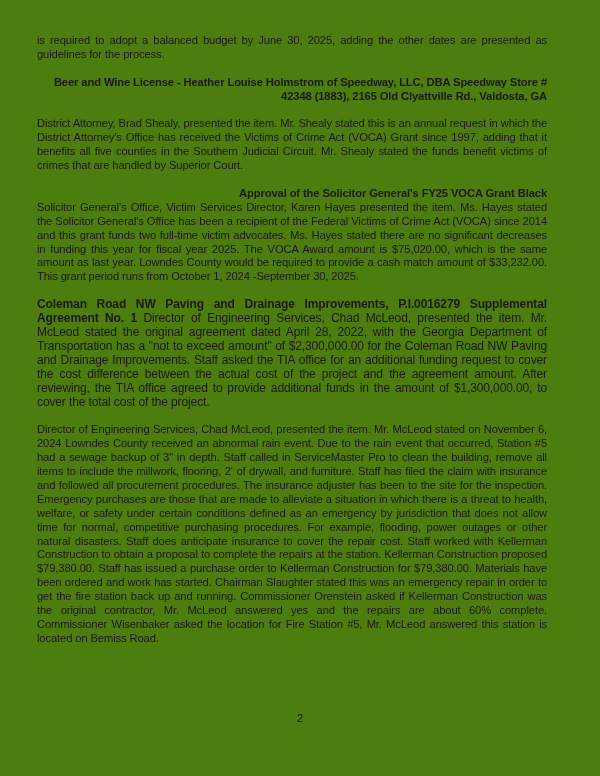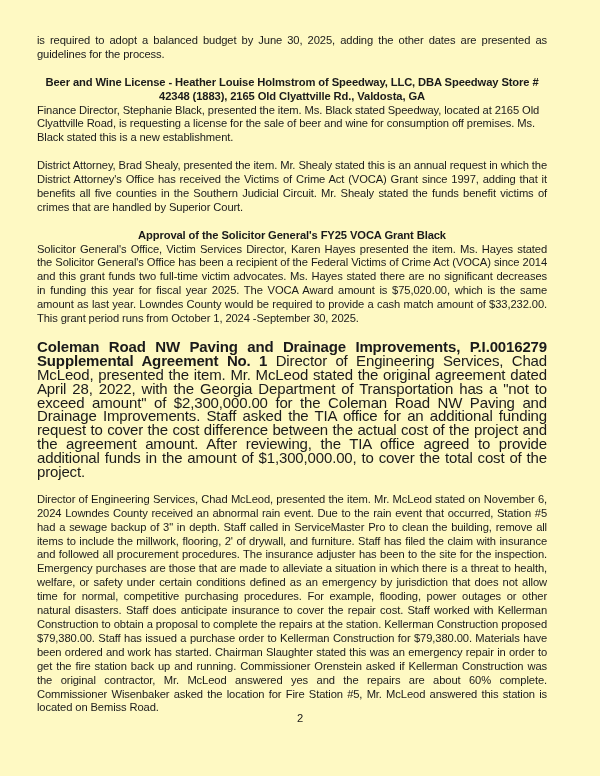--- a/index.html
+++ b/index.html
@@ -13,21 +13,21 @@
     font-family: "Liberation Sans", sans-serif;
     color: #1a1a1a;
     overflow: hidden;
   }
   .page {
     position: relative;
     width: 600px;
     height: 776px;
     box-sizing: border-box;
     padding: 34px 53px 0 37px;
-    background: #fef9c3;
+    background: #4d7c0f;
   }
   .body-text {
     font-size: 11.2px;
     line-height: 13.9px;
     text-align: justify;
     text-justify: inter-word;
     margin: 0;
     letter-spacing: -0.01em;
   }
   .body-text.plain {
@@ -35,24 +35,24 @@
   }
   .section {
     margin-top: 13.9px;
   }
   .heading {
     font-size: 11.2px;
     line-height: 13.9px;
     font-weight: bold;
     margin: 0;
     letter-spacing: -0.01em;
-    text-align: center;
+    text-align: right;
   }
   .run-in {
-    font-size: 15px;
+    font-size: 12px;
     line-height: 13.9px;
     margin: 0;
     text-align: justify;
     text-justify: inter-word;
     letter-spacing: -0.01em;
   }
   .run-in .lead {
     font-weight: bold;
   }
   .page-number {
@@ -67,21 +67,20 @@
 </style>
 </head>
 <body>
 
 <div class="page">
 
   <p class="body-text">is required to adopt a balanced budget by June 30, 2025, adding the other dates are presented as guidelines for the process.</p>
 
   <div class="section">
     <div class="heading">Beer and Wine License - Heather Louise Holmstrom of Speedway, LLC, DBA Speedway Store # 42348 (1883), 2165 Old Clyattville Rd., Valdosta, GA</div>
-    <p class="body-text plain">Finance Director, Stephanie Black, presented the item.  Ms. Black stated Speedway, located at 2165 Old Clyattville Road, is requesting a license for the sale of beer and wine for consumption off premises. Ms. Black stated this is a new establishment.</p>
   </div>
 
   <div class="section">
     <p class="body-text">District Attorney, Brad Shealy, presented the item. Mr. Shealy stated this is an annual request in which the District Attorney's Office has received the Victims of Crime Act (VOCA) Grant since 1997, adding that it benefits all five counties in the Southern Judicial Circuit.  Mr. Shealy stated the funds benefit victims of crimes that are handled by Superior Court.</p>
   </div>
 
   <div class="section">
     <div class="heading">Approval of the Solicitor General's FY25 VOCA Grant Black</div>
     <p class="body-text">Solicitor General's Office, Victim Services Director, Karen Hayes presented the item. Ms. Hayes stated the Solicitor General's Office has been a recipient of the Federal Victims of Crime Act (VOCA) since 2014 and this grant funds two full-time victim advocates. Ms. Hayes stated there are no significant decreases in funding this year for fiscal year 2025. The VOCA Award amount is $75,020.00, which is the same amount as last year. Lowndes County would be required to provide a cash match amount of $33,232.00. This grant period runs from October 1, 2024 -September 30, 2025.</p>
   </div>

